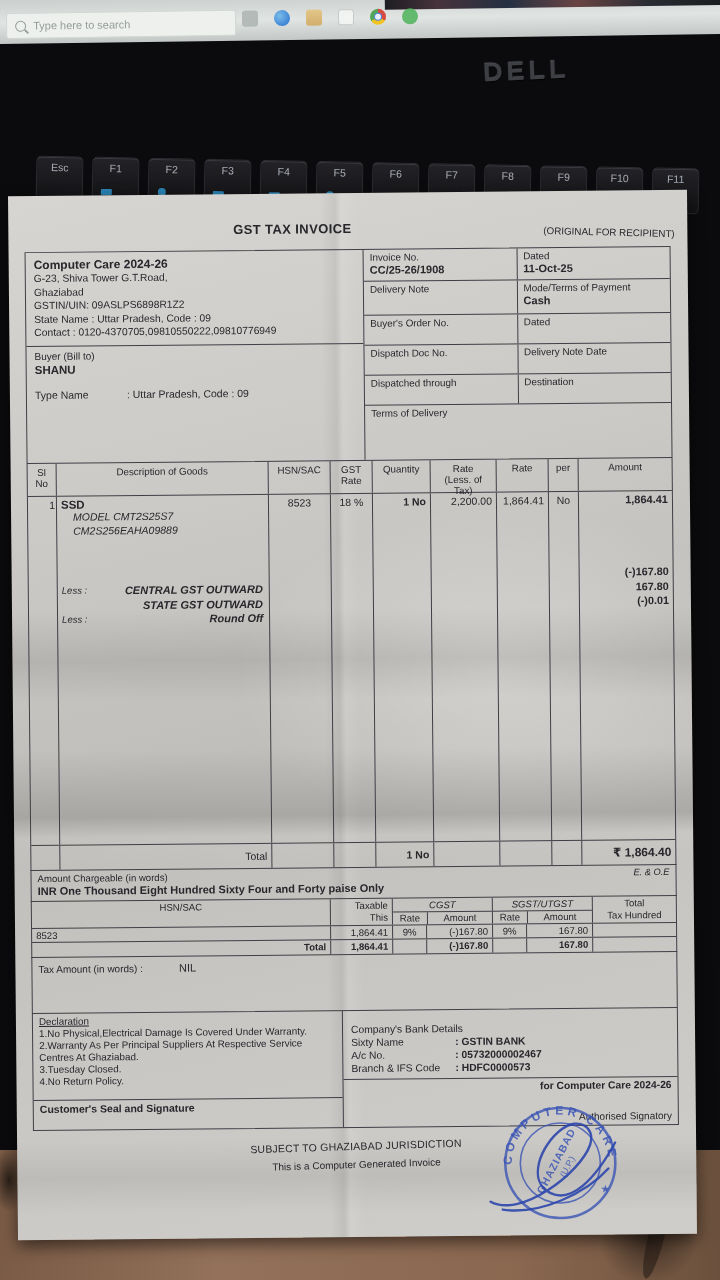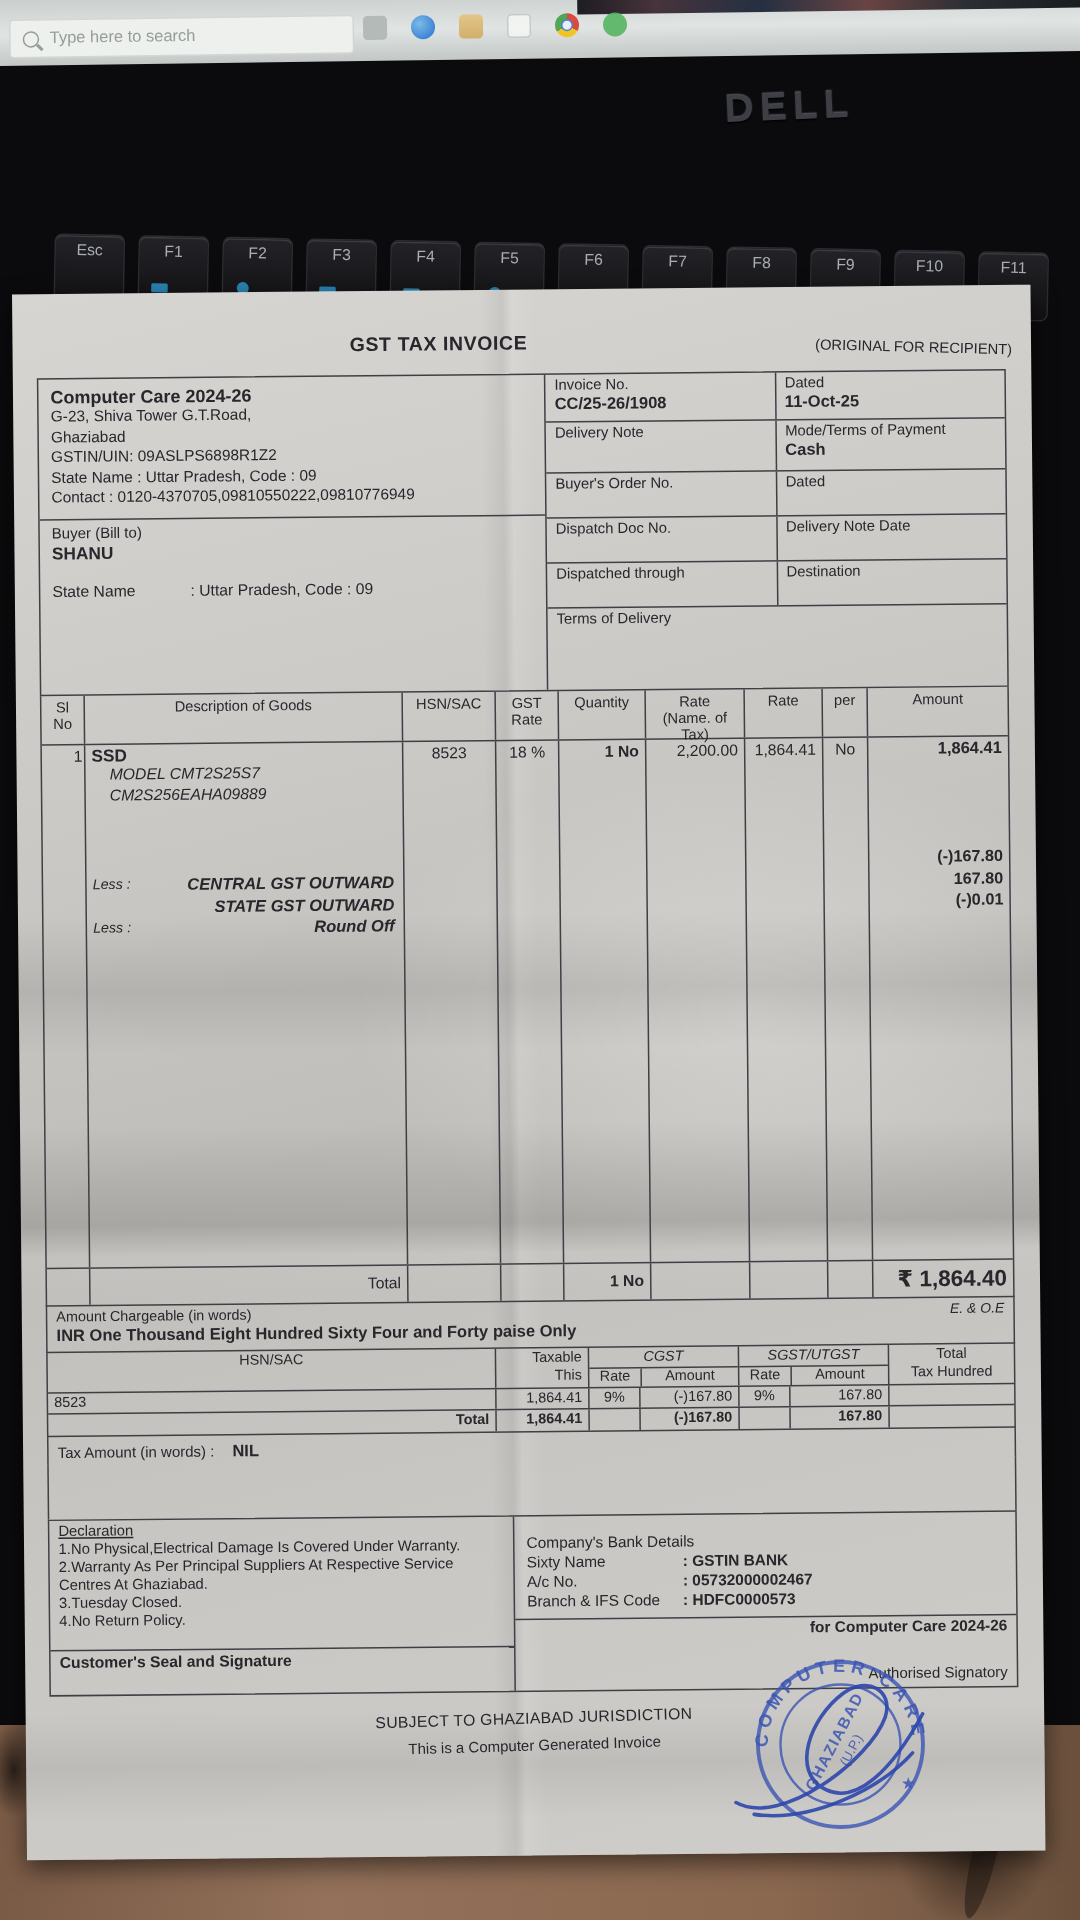--- a/index.html
+++ b/index.html
@@ -106,21 +106,21 @@
   .adjblock{margin-top:46px;}
   .adjrow{display:flex;line-height:14.5px;}
   .lessp{font-style:italic;font-size:9.5px;width:40px;}
   .adjname{flex:1;text-align:right;font-weight:bold;font-style:italic;font-size:11px;padding-right:2px;}
   .num{text-align:right;}
   .bold{font-weight:bold;}
   .iamount{text-align:right;font-weight:bold;font-size:11px;}
   .adjamts{margin-top:59px;text-align:right;font-weight:bold;font-size:10.8px;line-height:14.5px;}
   .itotal{height:24px;align-items:center;font-size:10.5px;border-bottom:none;}
   .itotal .c{height:100%;display:flex;align-items:center;justify-content:flex-end;}
-  .rupee-total{font-weight:bold;font-size:15px;}
+  .rupee-total{font-weight:bold;font-size:12px;}
 
   .words{border:1px solid #3f3f46;border-top:none;padding:2px 6px 4px;}
   .w1{display:flex;justify-content:space-between;font-size:9.6px;}
   .eoe{font-style:italic;font-size:9.3px;}
   .w2{font-weight:bold;font-size:11px;margin-top:1px;}
 
   .taxtable{border:1px solid #3f3f46;border-top:none;font-size:9.6px;}
   .tt{display:flex;}
   .tc{box-sizing:border-box;border-left:1px solid #3f3f46;padding:0 4px;}
   .tc:first-child{border-left:none;}
@@ -132,21 +132,21 @@
   .grp-bot{display:flex;flex:1;}
   .grp-bot span{line-height:12px;}
   .grp-bot .gr{width:34px;}
   .grp-bot .ga{flex:1;border-left:1px solid #3f3f46;}
   .trow{height:13px;line-height:13px;}
   .trow2{height:14px;line-height:13px;border-top:1px solid #3f3f46;font-weight:bold;}
   .ctr{text-align:center;}
 
   .taxwords{border-left:1px solid #3f3f46;border-right:1px solid #3f3f46;padding:5px 6px 2px;display:flex;gap:12px;align-items:baseline;}
   .taxwords .lab{font-size:10px;}
-  .taxwords .val{font-weight:bold;font-size:11px;}
+  .taxwords .val{font-weight:normal;font-size:11px;margin-left:24px;}
   .midblank{border-left:1px solid #3f3f46;border-right:1px solid #3f3f46;height:36px;}
 
   .footergrid{display:flex;border:1px solid #3f3f46;border-top:1px solid #3f3f46;}
   .fleft{width:310px;border-right:1px solid #3f3f46;display:flex;flex-direction:column;box-sizing:border-box;}
   .decl{padding:2px 6px;font-size:9.9px;line-height:11.9px;flex:1;}
   .decl-title{text-decoration:underline;}
   .sealbox{border-top:1px solid #3f3f46;height:30px;padding:2px 6px;font-weight:bold;font-size:10.5px;box-sizing:border-box;}
   .fright{flex:1;display:flex;flex-direction:column;}
   .bank{padding:12px 8px 4px;font-size:10.3px;line-height:13px;}
   .bankrow{display:flex;}
@@ -225,21 +225,21 @@
             <div class="seller-line">G-23, Shiva Tower G.T.Road,</div>
             <div class="seller-line">Ghaziabad</div>
             <div class="seller-line">GSTIN/UIN: 09ASLPS6898R1Z2</div>
             <div class="seller-line">State Name :  Uttar Pradesh, Code : 09</div>
             <div class="seller-line">Contact : 0120-4370705,09810550222,09810776949</div>
           </div>
           <div class="buyerb">
             <div class="buyer-label">Buyer (Bill to)</div>
             <div class="buyer-name">SHANU</div>
             <div class="buyer-state">
-              <span class="lab">State Name</span>
+              <span class="lab">Type Name</span>
               <span>:  Uttar Pradesh, Code : 09</span>
             </div>
           </div>
         </div>
         <div class="tright">
           <div class="mrow h32">
             <div class="mcell">
                 <div class="mlabel">Invoice No.</div>
                 <div class="mvalue">CC/25-26/1908</div>
               </div>
@@ -311,21 +311,21 @@
             </div>
           <div class="c c-gst">
               <span>GST</span>
               <span>Rate</span>
             </div>
           <div class="c c-qty">
               <span>Quantity</span>
             </div>
           <div class="c c-ri">
               <span>Rate</span>
-              <span>(Name. of Tax)</span>
+              <span>(Less. of Tax)</span>
             </div>
           <div class="c c-rt">
               <span>Rate</span>
             </div>
           <div class="c c-per">
               <span>per</span>
             </div>
           <div class="c c-amt">
               <span>Amount</span>
             </div>

